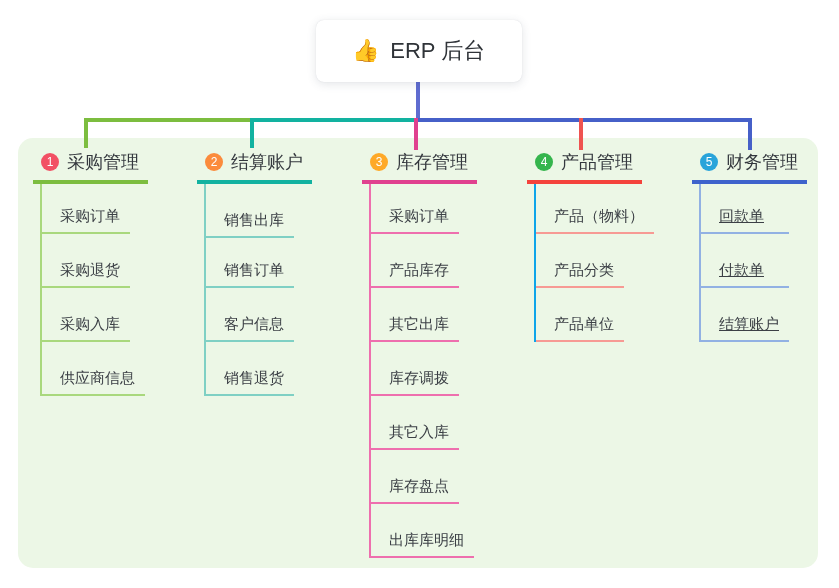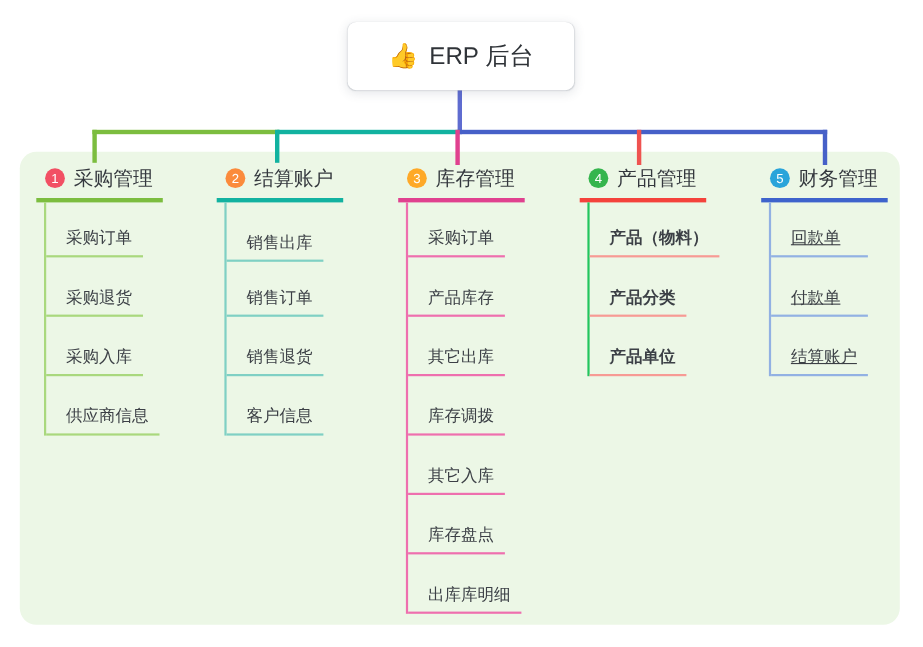--- a/index.html
+++ b/index.html
@@ -39,21 +39,21 @@
   .b1 .branch-header{border-bottom:4px solid #7cbd3f;}
   .b2 .branch-header{border-bottom:4px solid #12b2a0;}
   .b3 .branch-header{border-bottom:4px solid #e0418f;}
   .b4 .branch-header{border-bottom:4px solid #f4433c;}
   .b5 .branch-header{border-bottom:4px solid #3e63cc;}
 
   .children{list-style:none;margin:0 0 0 7px;padding:0;width:max-content;}
   .b1 .children{border-left:2px solid #a9d87d;}
   .b2 .children{border-left:2px solid #7fd0c4;}
   .b3 .children{border-left:2px solid #ee6fae;}
-  .b4 .children{border-left:2px solid #22c55e;font-weight:bold;}
+  .b4 .children{border-left:2px solid #0ea5e9;}
   .b5 .children{border-left:2px solid #92b1e3;}
   .child{box-sizing:border-box;height:54px;display:flex;align-items:flex-end;
     padding:0 10px 6px 18px;min-width:88px;width:max-content;
     font-size:15px;color:#3c4046;cursor:default;}
   .child.first{height:50px;}
   .b1 .child{border-bottom:2px solid #a9d87d;}
   .b2 .child{border-bottom:2px solid #7fd0c4;}
   .b3 .child{border-bottom:2px solid #ee6fae;}
   .b4 .child{border-bottom:2px solid #f79a94;}
   .b5 .child{border-bottom:2px solid #92b1e3;text-decoration:underline;}
@@ -107,24 +107,24 @@
       <span>结算账户</span>
     </div>
     <ul class="children">
       <li class="child">
           <span>销售出库</span>
         </li>
       <li class="child first">
           <span>销售订单</span>
         </li>
       <li class="child">
-          <span>销售退货</span>
+          <span>客户信息</span>
         </li>
       <li class="child">
-          <span>客户信息</span>
+          <span>销售退货</span>
         </li>
     </ul>
   </div>
 
   <div class="branch b3">
     <div class="branch-header">
       <span class="badge">3</span>
       <span>库存管理</span>
     </div>
     <ul class="children">

